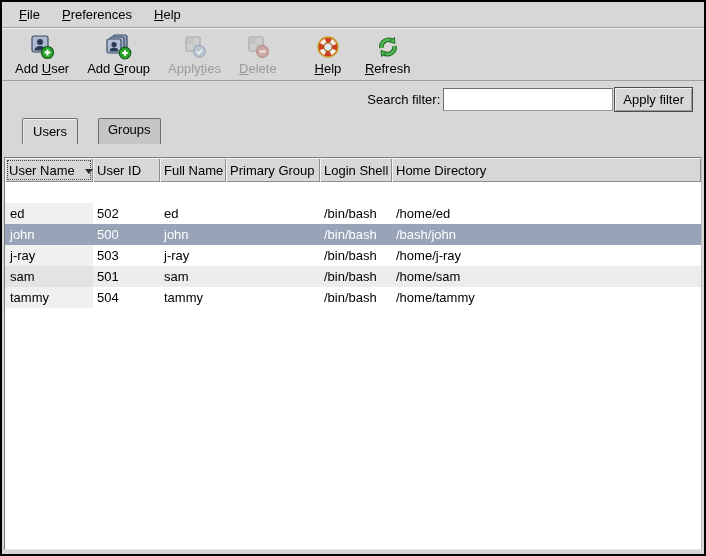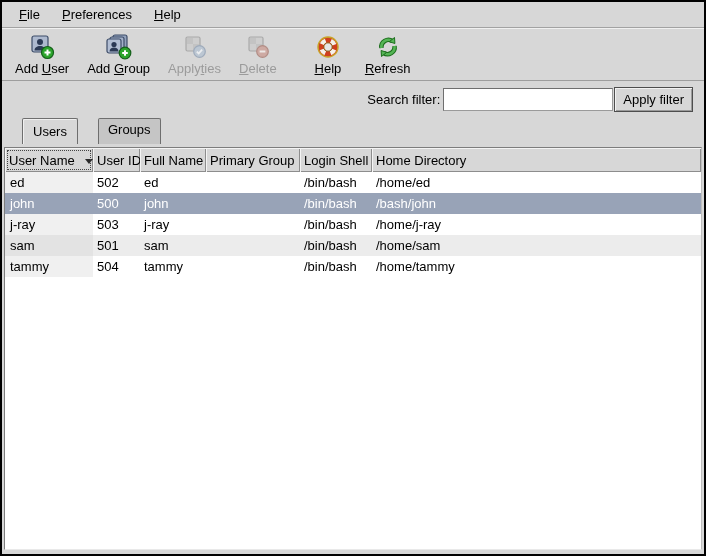--- a/index.html
+++ b/index.html
@@ -35,33 +35,33 @@
   .filter-btn{font:inherit;background:var(--window-bg);border:1px solid #4d4d4d;
     box-shadow:inset 1px 1px 0 #f2f2f2, inset -1px -1px 0 #9a9a9a;
     padding:4px 8px;cursor:default;}
   
   .tab-row{height:26px;display:flex;padding-left:20px;gap:20px;}
   .tab{background:#c5c5c5;border:1px solid #6e6e6e;border-bottom:none;
     border-radius:2px 2px 0 0;padding:3px 9px 2px;position:relative;top:0;cursor:default;}
   .tab.active{background:var(--window-bg);padding:5px 10px 3px;z-index:2;
     box-shadow:inset 1px 1px 0 #f0f0f0;}
   
-  .table-frame{flex:1;margin:3px 2px 4px 2px;border:1px solid #7d7d7d;
+  .table-frame{flex:1;margin:13px 2px 4px 2px;border:1px solid #7d7d7d;
     border-bottom-color:#e9e9e9;border-right-color:#bdbdbd;
-    background:#fff;display:flex;flex-direction:column;overflow:hidden;}
+    background:#fff;display:flex;flex-direction:column;overflow:hidden;gap:21px;}
   .thead{display:flex;height:24px;flex:none;}
   .hcell{background:var(--window-bg);
     box-shadow:inset 1px 1px 0 var(--bevel-light), inset -1px -1px 0 var(--bevel-dark);
     display:flex;align-items:center;padding:0 4px;white-space:nowrap;overflow:hidden;cursor:default;}
   .hcell.sorted{outline:1px dotted #444;outline-offset:-3px;}
   .sort-arrow{width:0;height:0;border-left:4px solid transparent;
     border-right:4px solid transparent;border-top:5px solid #2a2a2a;
     margin-left:10px;margin-top:2px;}
   .c0{width:88px;flex:none;}
-  .c1{width:47px;flex:none;}
+  .c1{width:67px;flex:none;}
   .c2{width:94px;flex:none;}
   .c3{width:66px;flex:none;}
   .c4{width:72px;flex:none;}
   .c5{flex:1;}
   .tbody{flex:1;background:#fff;}
   .trow{display:flex;height:21px;line-height:21px;}
   .cell{padding:0 4px;white-space:nowrap;overflow:hidden;}
   .trow .c0{background:var(--sort-tint);padding-left:5px;}
   .trow.alt .cell{background:var(--row-alt);}
   .trow.alt .c0{background:var(--sort-tint-alt);}

